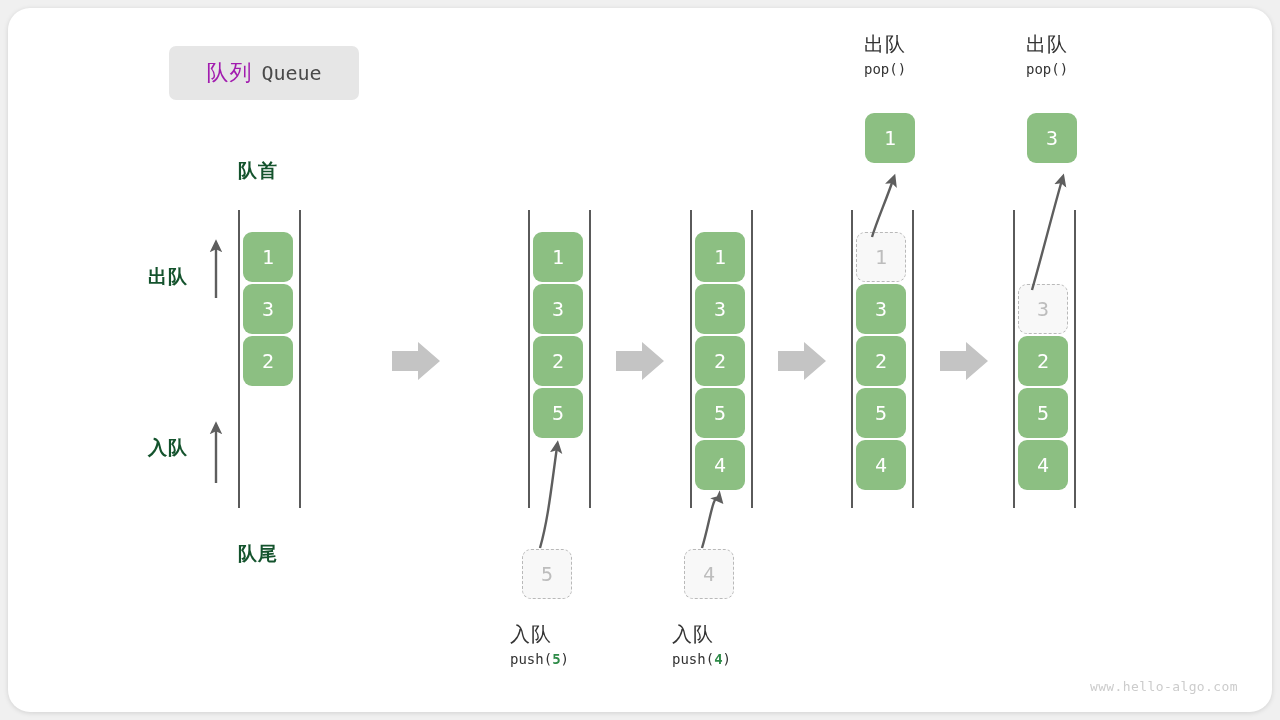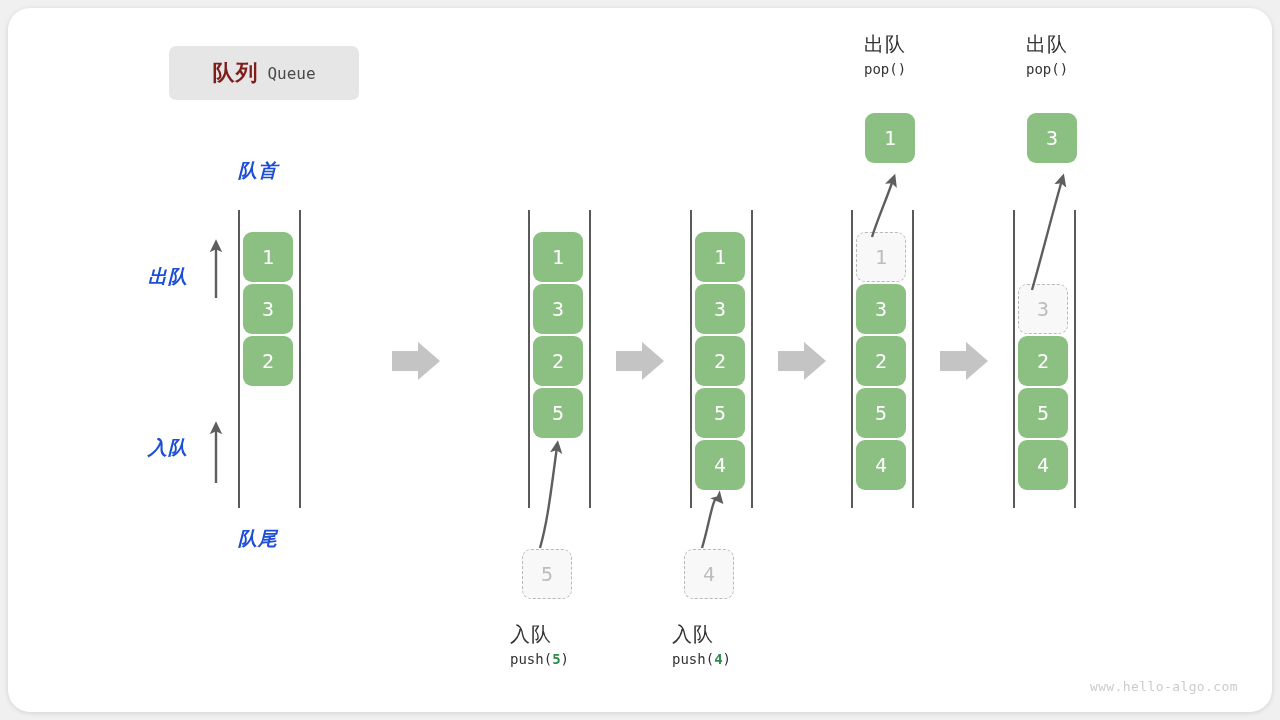--- a/index.html
+++ b/index.html
@@ -39,27 +39,27 @@
     height: 54px;
     background: #e6e6e6;
     border-radius: 7px;
     display: flex;
     align-items: center;
     justify-content: center;
     gap: 9px;
   }
   .title-cn {
     font-size: 22px;
-    font-weight: bold;
-    color: #7f1d1d;
+    font-weight: normal;
+    color: #a21caf;
     letter-spacing: 1px;
   }
   .title-en {
     font-family: "DejaVu Sans Mono", "Liberation Mono", monospace;
-    font-size: 16px;
+    font-size: 20px;
     color: #4a4a4a;
   }
 
   
   .column {
     position: absolute;
     top: 0;
     width: 180px;
     height: 720px;
   }
@@ -92,24 +92,23 @@
   .slot.popped {
     background: #8cbf82;
     color: #ffffff;
   }
 
   
   .label-cn {
     position: absolute;
     font-size: 19px;
     font-weight: bold;
-    color: #1d4ed8;
+    color: #14532d;
     white-space: nowrap;
     letter-spacing: 1px;
-    font-style: italic;
   }
   .op-label {
     position: absolute;
     white-space: nowrap;
     text-align: left;
   }
   .op-label .op-cn {
     display: block;
     font-size: 20px;
     color: #333333;
@@ -154,21 +153,21 @@
 
 <div id="canvas">
   <div class="card"></div>
 
   <div class="title-badge">
     <span class="title-cn">队列</span>
     <span class="title-en">Queue</span>
   </div>
 
   <div class="label-cn" style="left:238px; top:158px;">队首</div>
-  <div class="label-cn" style="left:238px; top:526px;">队尾</div>
+  <div class="label-cn" style="left:238px; top:541px;">队尾</div>
   <div class="label-cn" style="left:148px; top:264px;">出队</div>
   <div class="label-cn" style="left:148px; top:435px;">入队</div>
 
   <div class="column" id="col-initial" style="left:208px;">
     <div class="rail" style="left:30px; top:210px; height:298px;"></div>
     <div class="rail" style="left:91px; top:210px; height:298px;"></div>
     <div class="slot filled" style="left:35px; top:232px;">1</div>
     <div class="slot filled" style="left:35px; top:284px;">3</div>
     <div class="slot filled" style="left:35px; top:336px;">2</div>
   </div>

